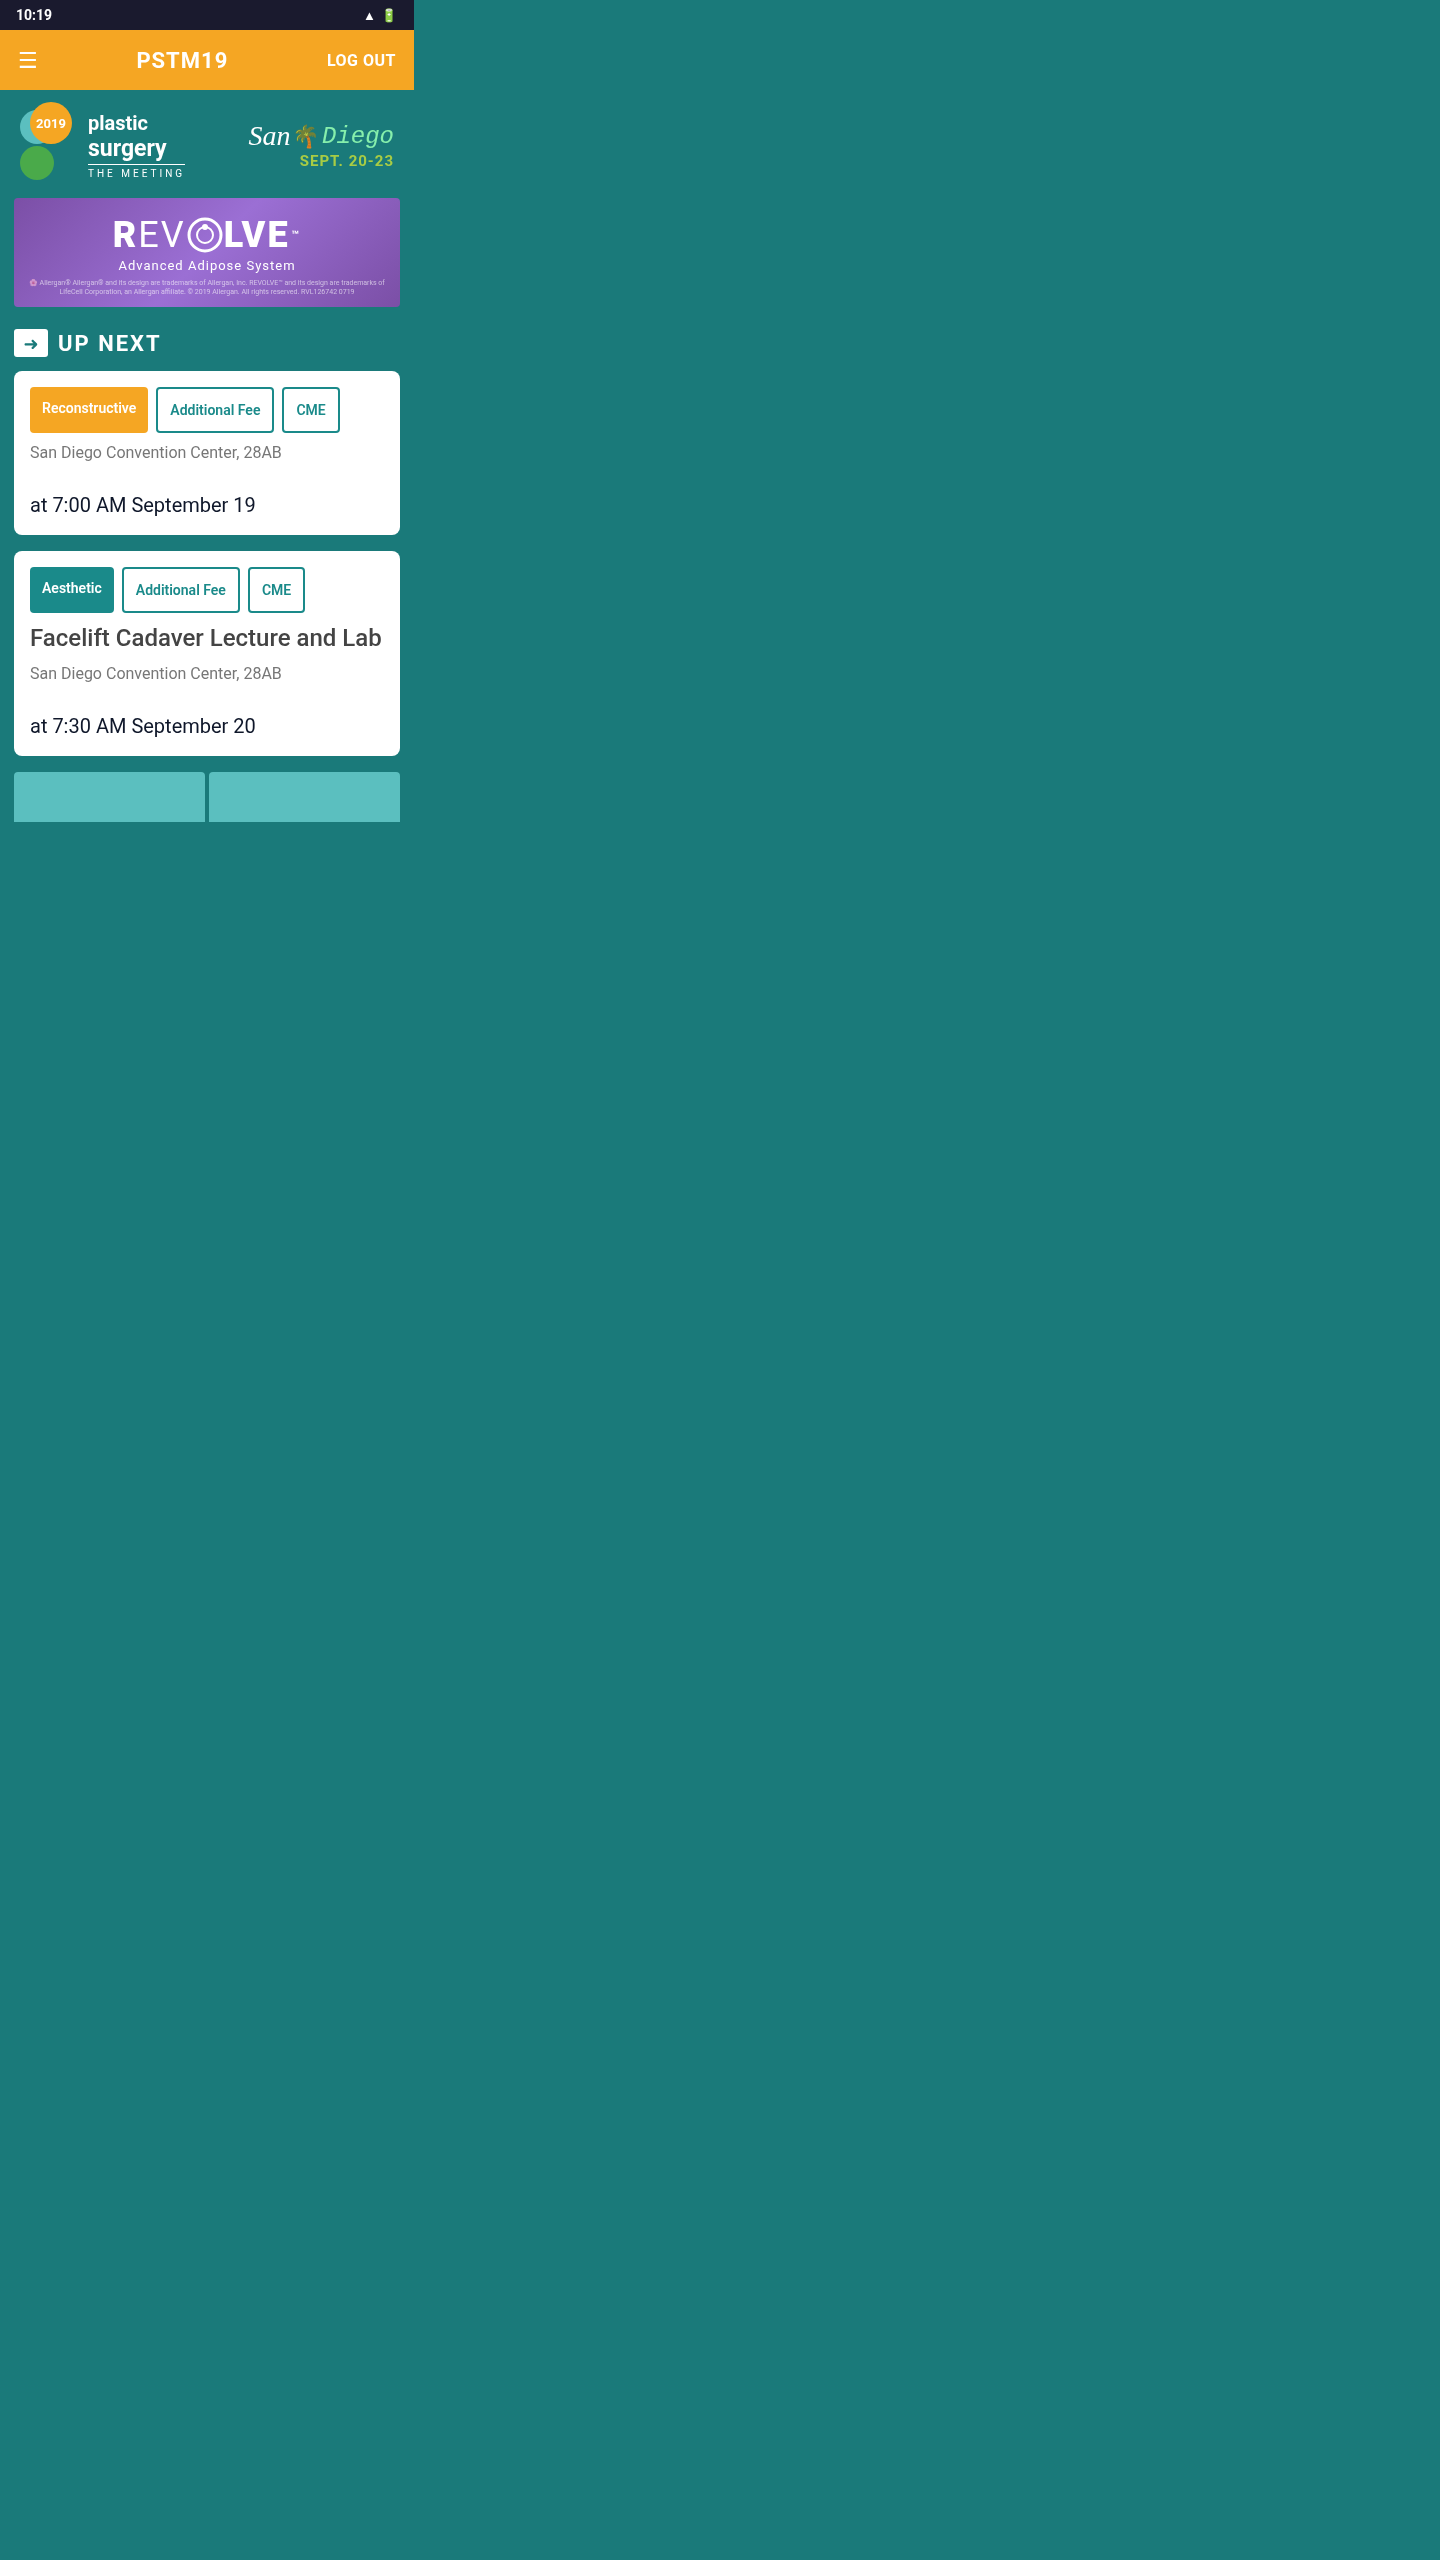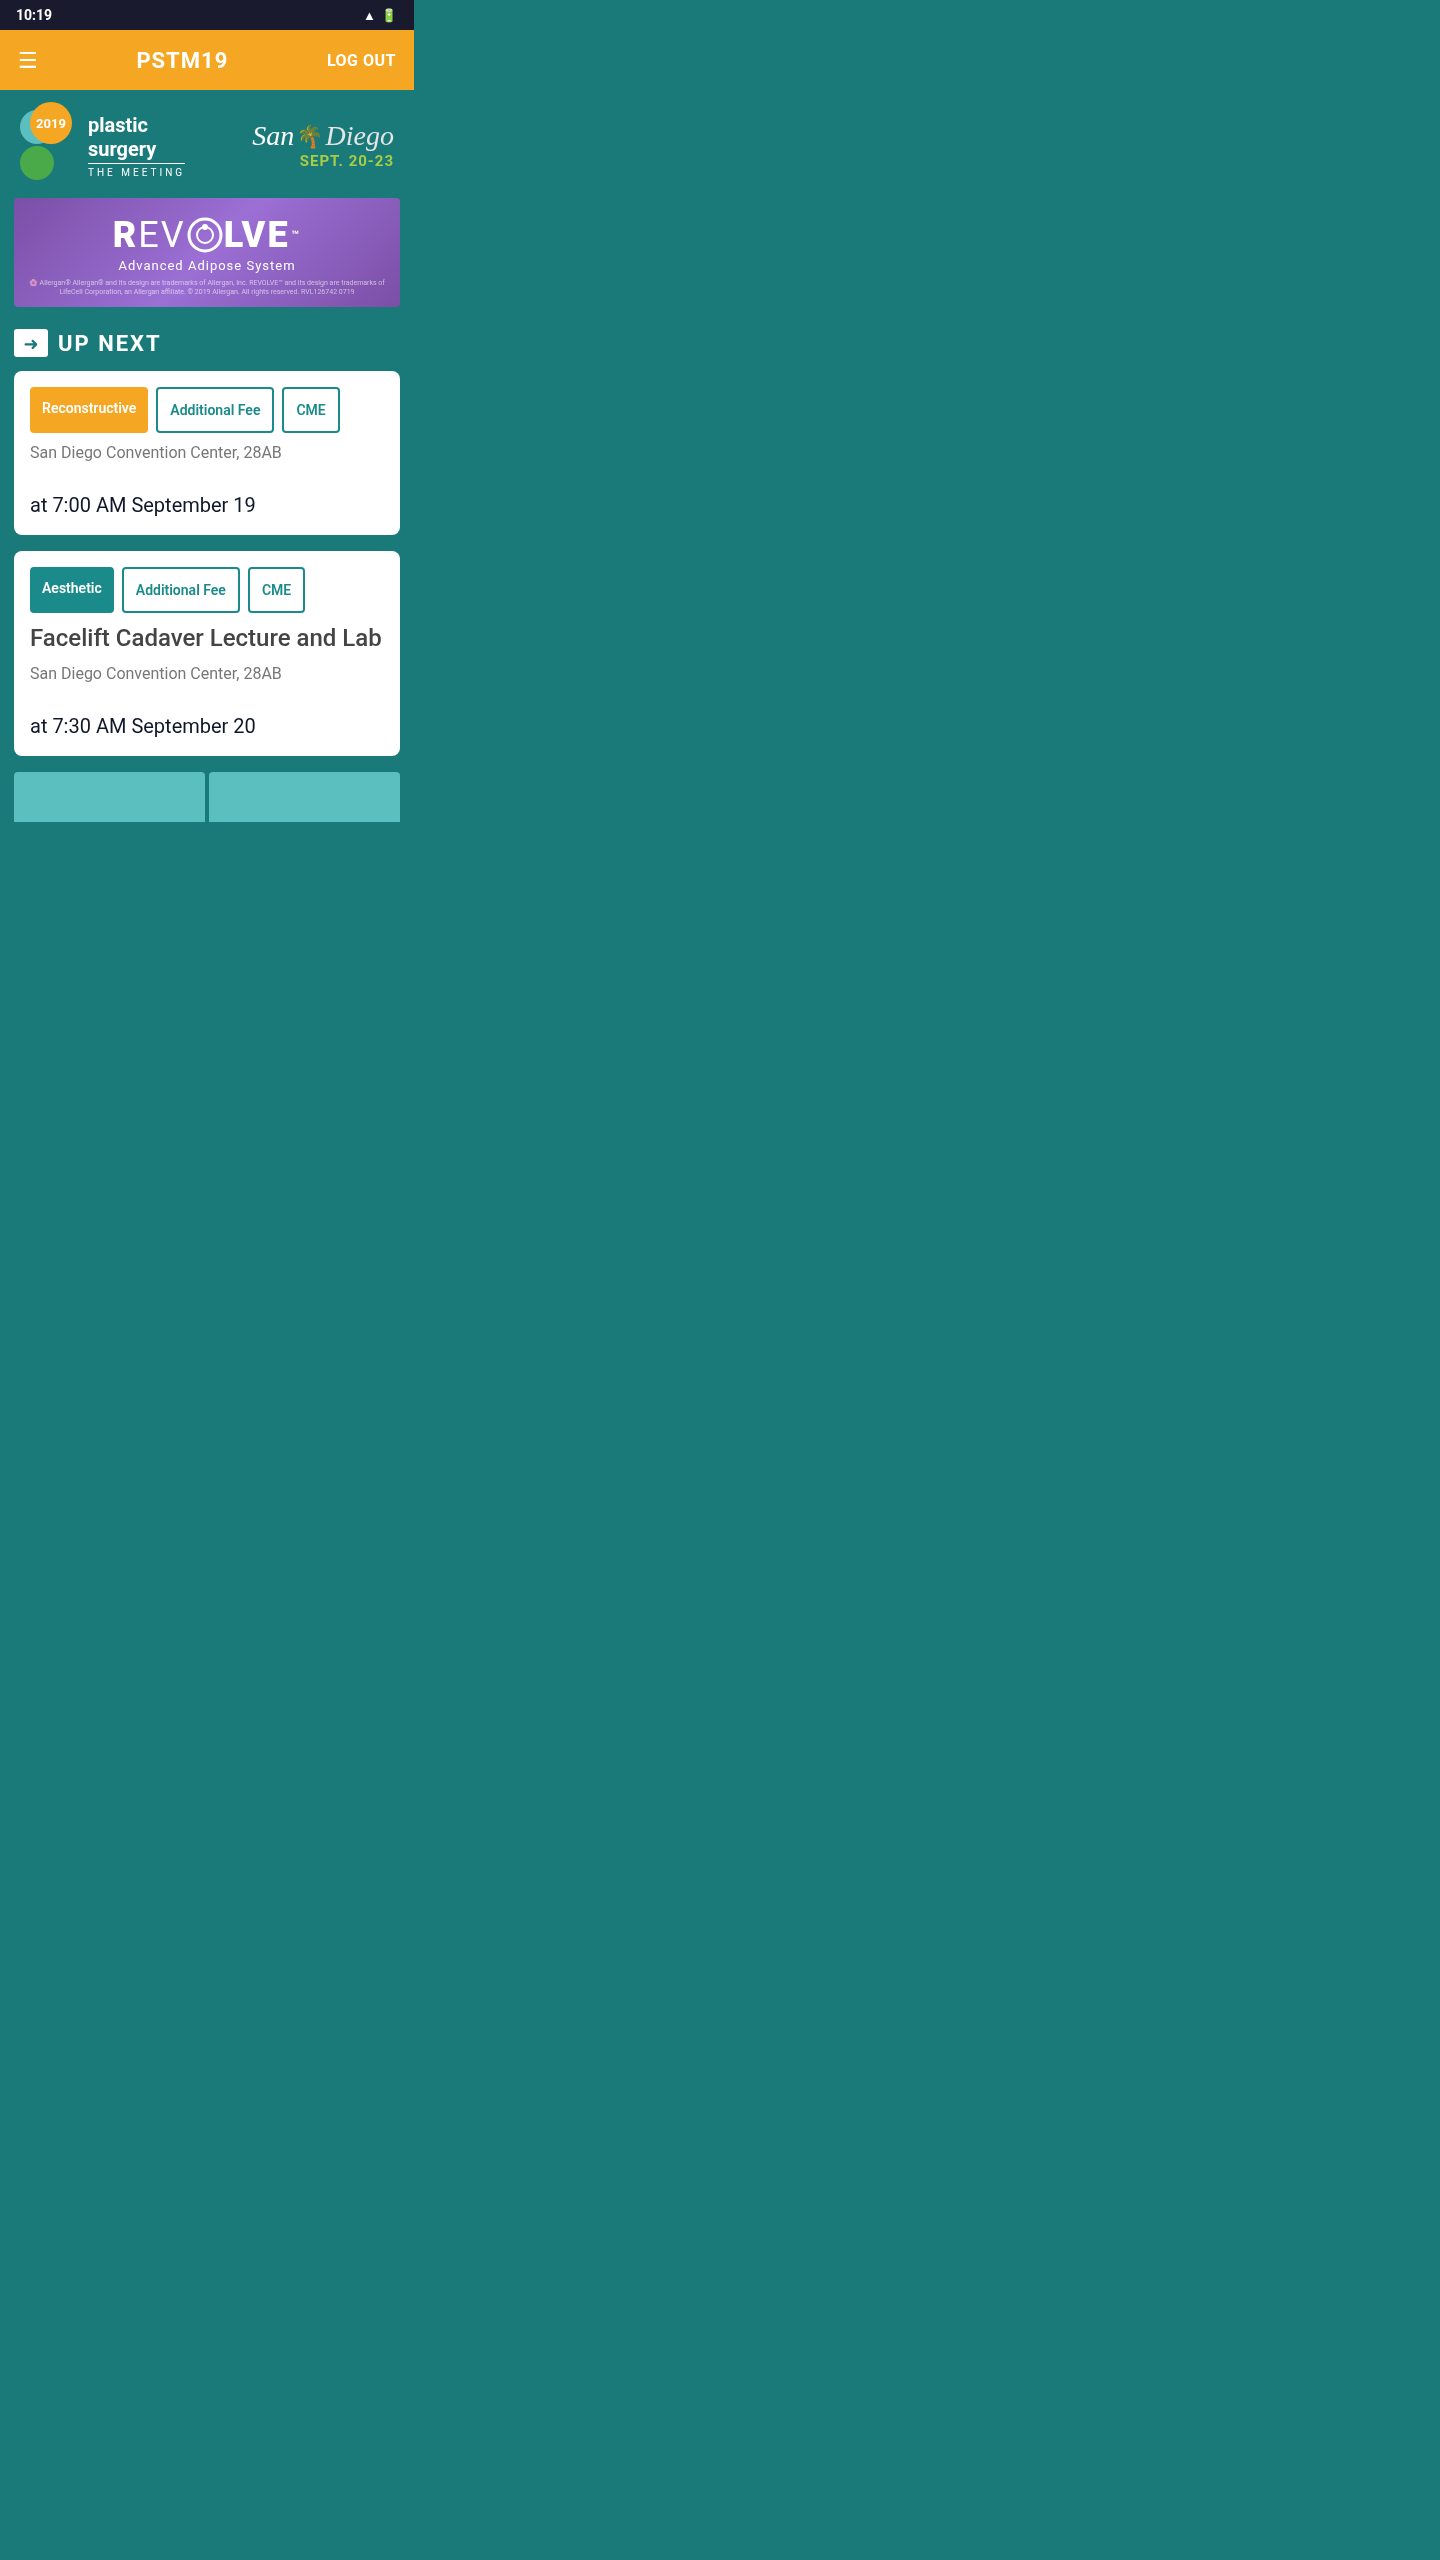--- a/index.html
+++ b/index.html
@@ -293,31 +293,31 @@
   <div class="event-logo-area">
     <div class="ps-logo">
       <div class="ps-logo-badge">
         <div style="position:relative; display:flex; flex-direction:column; margin-right:6px;">
           <div class="ps-circle-top"></div>
           <div class="ps-circle-bottom"></div>
           <div class="ps-year-bubble" style="position:absolute; top:-8px; right:-18px; font-size:13px; width:42px; height:42px;">2019</div>
         </div>
         <div class="ps-text-block" style="margin-left:28px;">
           <span style="color:#fff; font-size:20px; font-weight:bold;">plastic</span>
-          <span style="color:#fff; font-size:20px; font-weight:bold;">surgery</span>
+          <span style="color:#fff; font-size:23px; font-weight:bold;">surgery</span>
           <span style="color:#fff; font-size:10px; letter-spacing:3px; border-top:1px solid #fff; padding-top:3px; margin-top:2px;">THE MEETING</span>
         </div>
       </div>
     </div>
 
     <div class="san-diego-block">
       <div style="display:flex; align-items:center; justify-content:flex-end;">
         <span style="font-family:Georgia,serif; font-size:28px; color:#ffffff; font-style:italic;">San </span>
         <span style="color:#5bbfbf; font-size:22px; margin: 0 2px;">🌴</span>
-        <span style="font-family:Liberation Serif, serif; font-size:28px; color:#e5e5e5; font-style:italic;">Diego</span>
+        <span style="font-family:Liberation Mono, monospace; font-size:24px; color:#86efac; font-style:italic;">Diego</span>
       </div>
       <div style="color:#a8cc44; font-size:15px; font-weight:bold; letter-spacing:1px; text-align:right;">SEPT. 20-23</div>
     </div>
   </div>
 
   <div class="ad-banner">
     <div class="revolve-title">
       <span style="font-size:36px; font-weight:900; letter-spacing:2px; color:#fff;">R</span>
       <span style="font-size:36px; font-weight:400; letter-spacing:2px; color:#fff;">EV</span>
 

